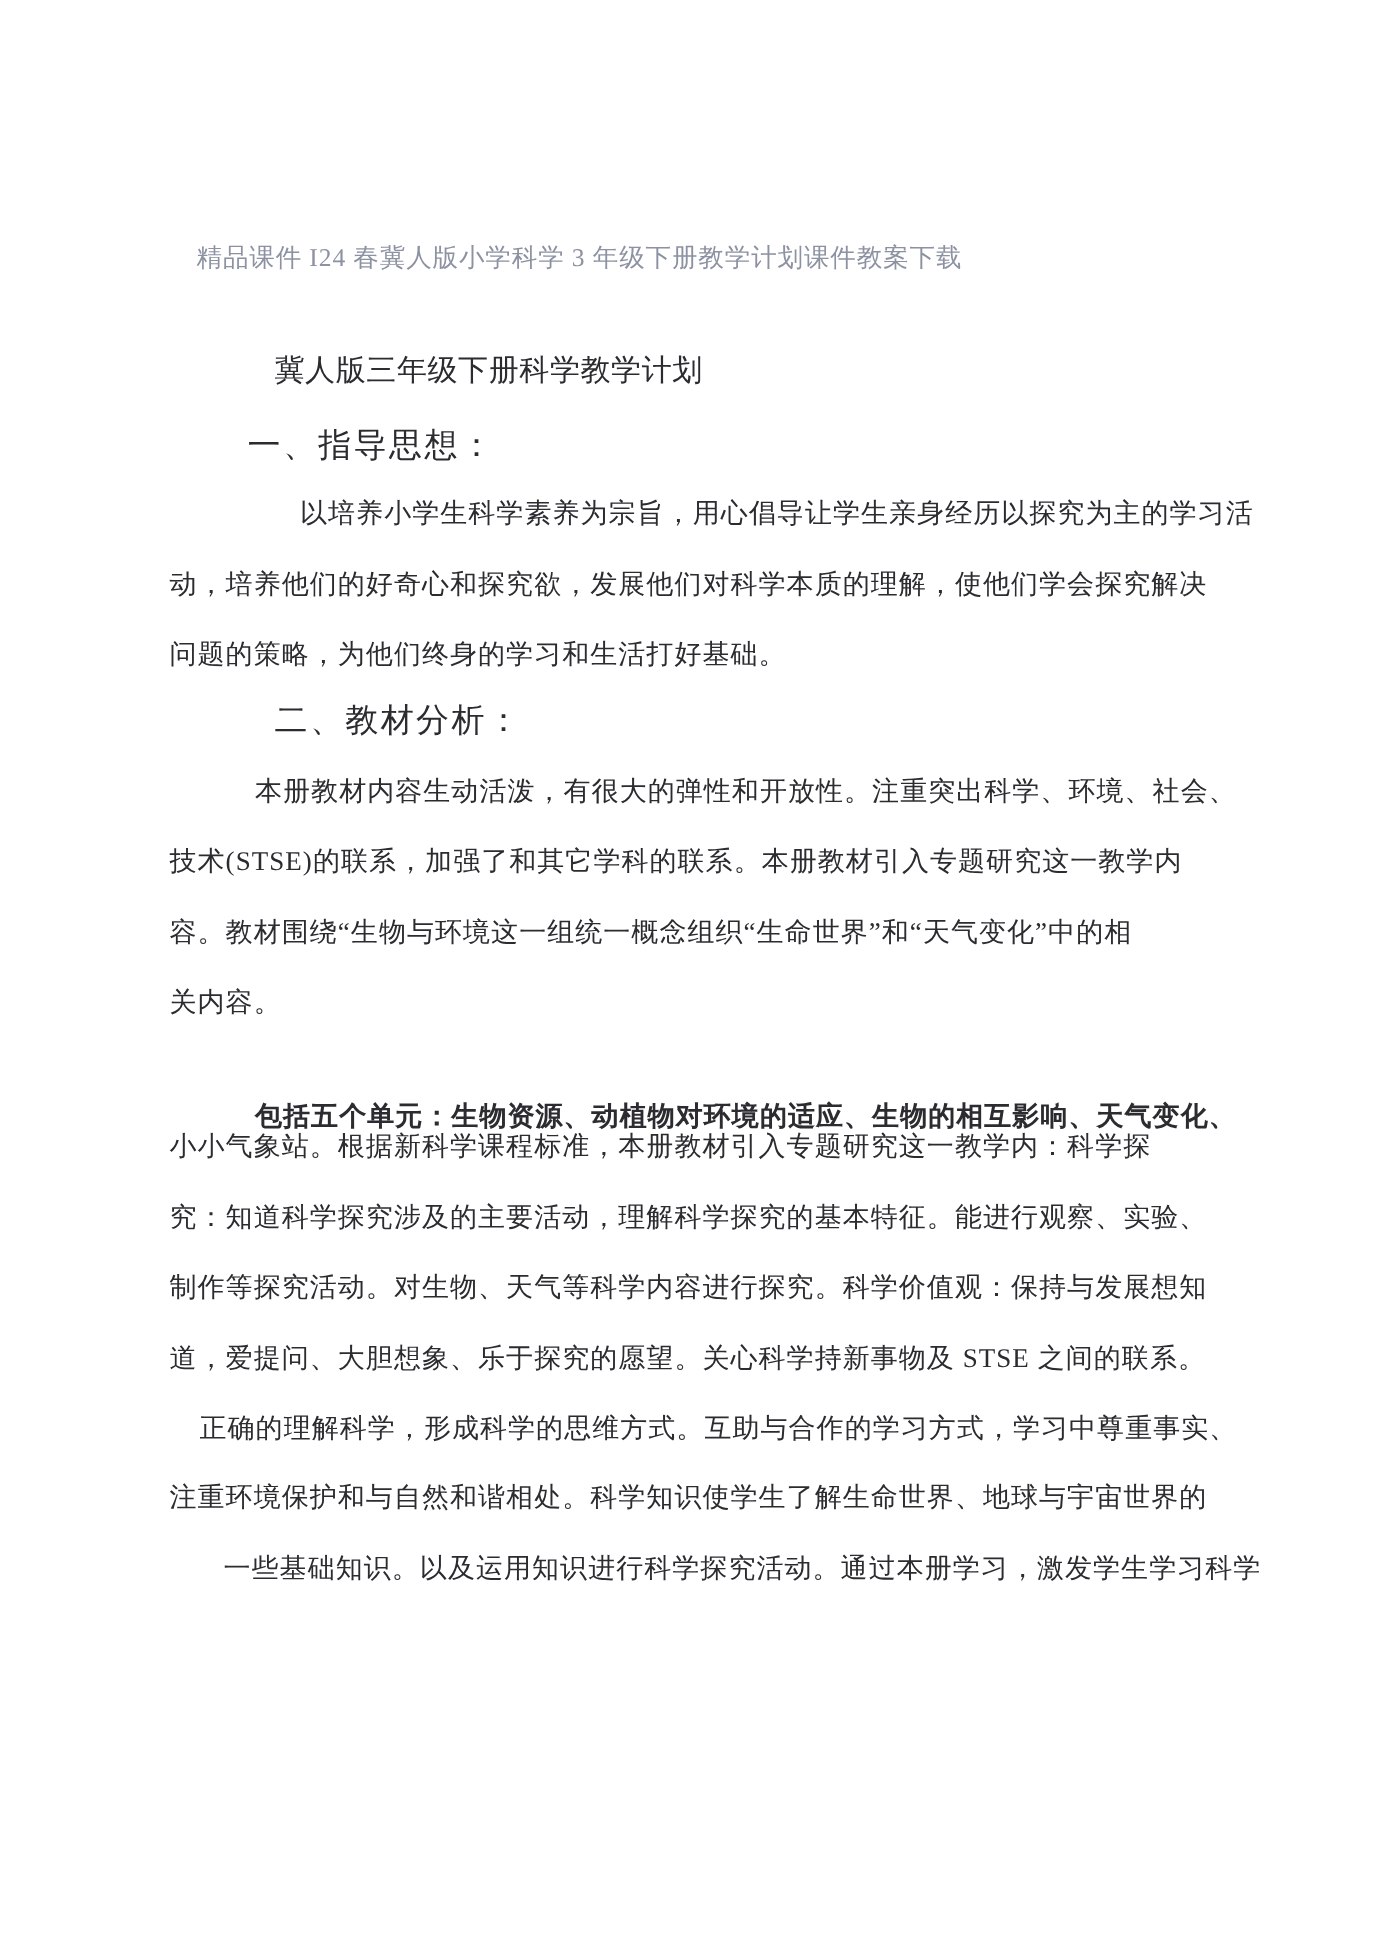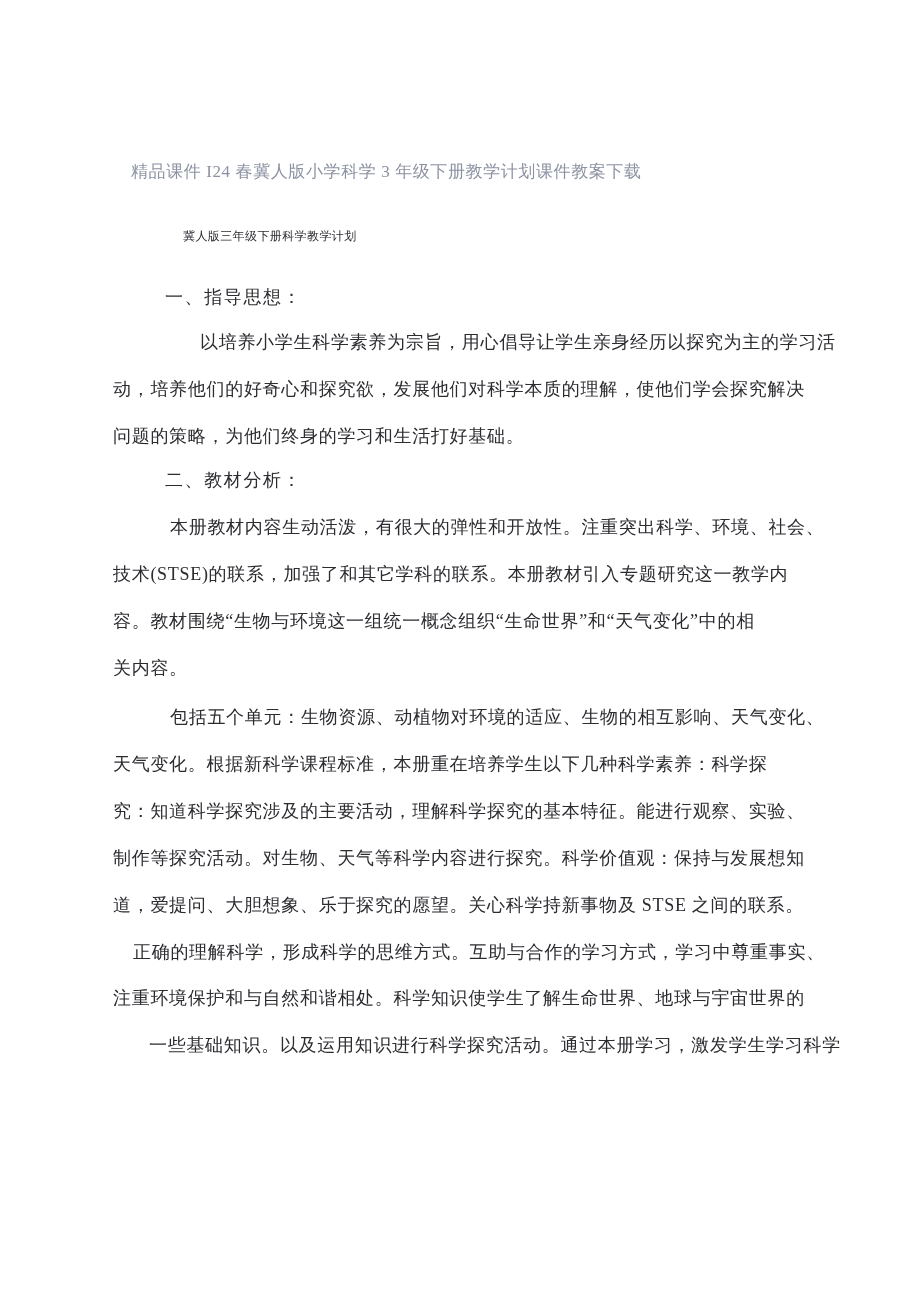--- a/index.html
+++ b/index.html
@@ -29,41 +29,41 @@
     line-height: 24px;
   }
   .header-line {
     top: 160px;
     left: 131px;
     font-size: 17px;
     letter-spacing: 0.6px;
     color: #8d92a2;
   }
   .doc-title {
-    top: 224px;
+    top: 235px;
     left: 183px;
-    font-size: 12px;
+    font-size: 20px;
     letter-spacing: 0.4px;
     font-weight: 500;
   }
   .sec-head {
-    font-size: 18px;
+    font-size: 22px;
     letter-spacing: 1.6px;
   }
   
   .l0  { top: 285px;  left: 165px; }
   .l1  { top: 330px;  left: 200px; }
   .l2  { top: 377px;  left: 113px; }
   .l3  { top: 424px;  left: 113px; }
-  .l4  { top: 468px;  left: 165px; }
+  .l4  { top: 468px;  left: 183px; }
   .l5  { top: 515px;  left: 170px; }
   .l6  { top: 562px;  left: 113px; }
   .l7  { top: 609px;  left: 113px; }
   .l8  { top: 656px;  left: 113px; }
-  .l9  { top: 705px;  left: 170px; }
+  .l9  { top: 732px;  left: 170px; font-weight: bold; }
   .l10 { top: 752px;  left: 113px; }
   .l11 { top: 799px;  left: 113px; }
   .l12 { top: 846px;  left: 113px; }
   .l13 { top: 893px;  left: 113px; }
   .l14 { top: 940px;  left: 113px; margin-left: 20px; }
   .l15 { top: 986px;  left: 113px; }
   .l16 { top: 1033px; left: 113px; margin-left: 36px; }
   .l17 { top: 1080px; left: 113px; }
 </style>
 </head>
@@ -81,21 +81,21 @@
   <div class="txt l2">动，培养他们的好奇心和探究欲，发展他们对科学本质的理解，使他们学会探究解决</div>
   <div class="txt l3">问题的策略，为他们终身的学习和生活打好基础。</div>
 
   <div class="txt sec-head l4">二、教材分析：</div>
 
   <div class="txt l5">本册教材内容生动活泼，有很大的弹性和开放性。注重突出科学、环境、社会、</div>
   <div class="txt l6">技术(STSE)的联系，加强了和其它学科的联系。本册教材引入专题研究这一教学内</div>
   <div class="txt l7">容。教材围绕“生物与环境这一组统一概念组织“生命世界”和“天气变化”中的相</div>
   <div class="txt l8">关内容。</div>
   <div class="txt l9">包括五个单元：生物资源、动植物对环境的适应、生物的相互影响、天气变化、</div>
-  <div class="txt l10">天气变化。根据新科学课程标准，本册重在培养学生以下几种科学素养：科学探</div>
+  <div class="txt l10">小小气象站。根据新科学课程标准，本册教材引入专题研究这一教学内：科学探</div>
   <div class="txt l11">究：知道科学探究涉及的主要活动，理解科学探究的基本特征。能进行观察、实验、</div>
   <div class="txt l12">制作等探究活动。对生物、天气等科学内容进行探究。科学价值观：保持与发展想知</div>
   <div class="txt l13">道，爱提问、大胆想象、乐于探究的愿望。关心科学持新事物及 STSE 之间的联系。</div>
   <div class="txt l14">正确的理解科学，形成科学的思维方式。互助与合作的学习方式，学习中尊重事实、</div>
   <div class="txt l15">注重环境保护和与自然和谐相处。科学知识使学生了解生命世界、地球与宇宙世界的</div>
   <div class="txt l16">一些基础知识。以及运用知识进行科学探究活动。通过本册学习，激发学生学习科学</div>
 
 </div>
 
 </body></html>

